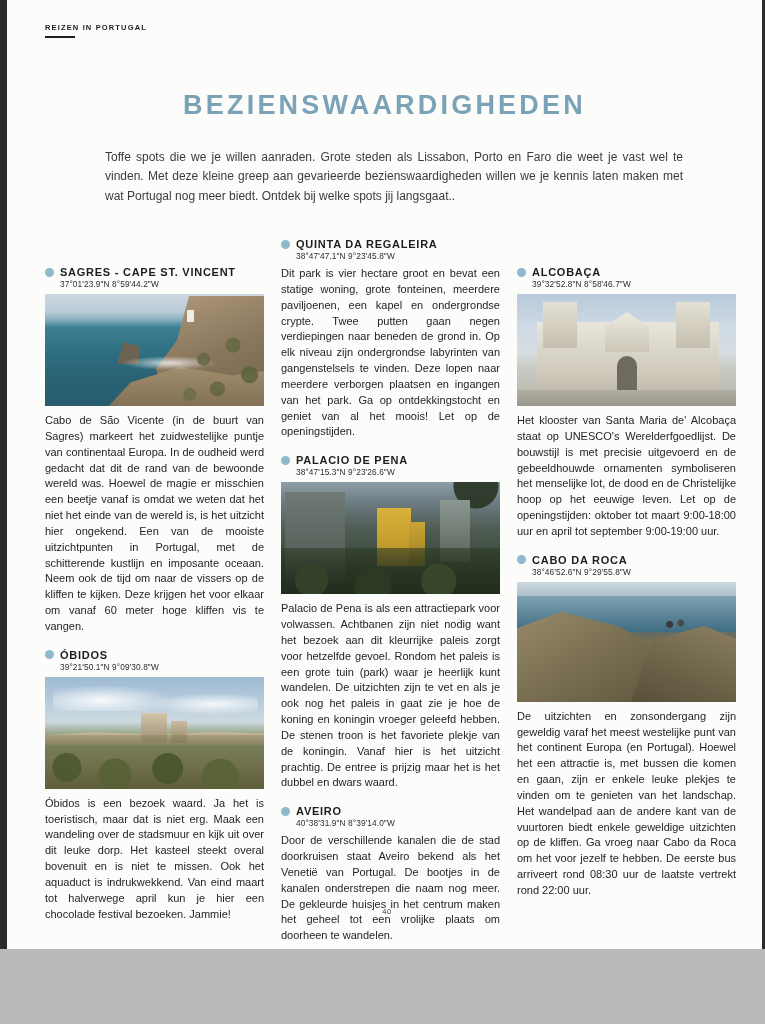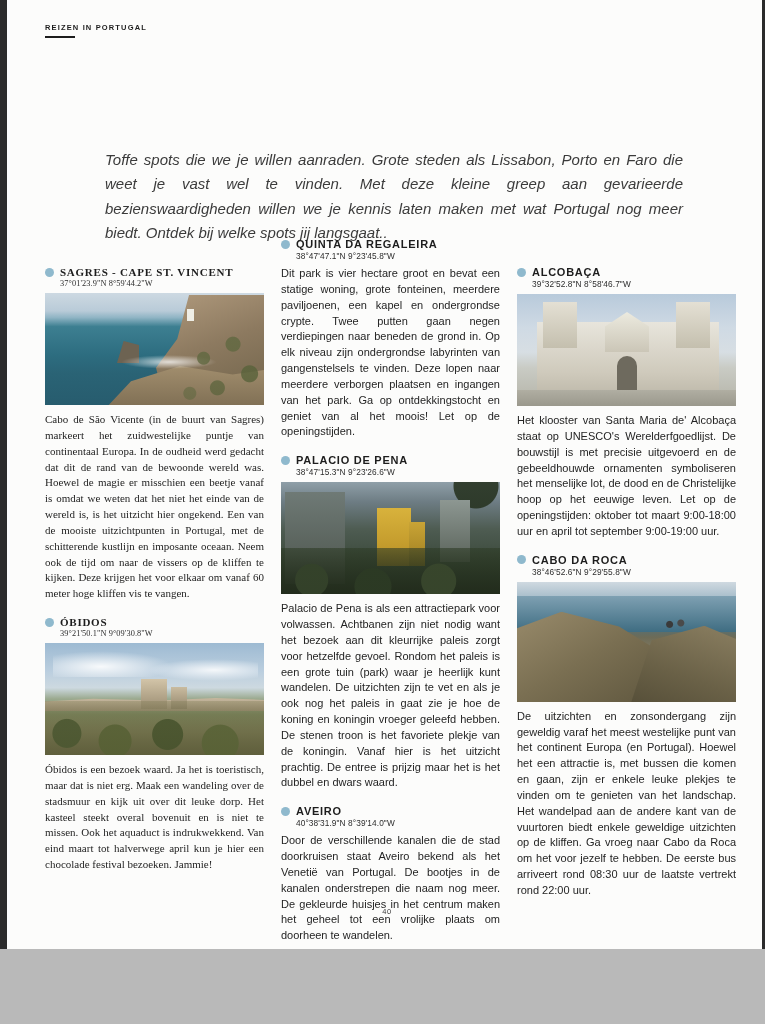--- a/index.html
+++ b/index.html
@@ -63,42 +63,41 @@
     color: #7ba3b8;
     line-height: 1;
   }
 
   
   .intro {
     position: absolute;
     top: 148px;
     left: 98px;
     width: 578px;
-    font-size: 15px;
-    font-style: italic;
+    font-size: 12px;
     line-height: 1.62;
     color: #3b3b3b;
     text-align: justify;
   }
 
   
   .columns {
     position: absolute;
     top: 238px;
     left: 38px;
     width: 690px;
     display: flex;
     gap: 17px;
   }
   .col {
     width: 219px;
     flex: 0 0 219px;
   }
   .col--mid { padding-top: 0px; }
-  .col--left { padding-top: 28px; font-family: Liberation Serif, serif; }
+  .col--left { padding-top: 28px; }
   .col--right { padding-top: 28px; }
 
   .entry { margin-bottom: 14px; }
 
   .entry-head {
     display: flex;
     align-items: center;
     gap: 6px;
     margin-bottom: 1px;
   }
@@ -338,20 +337,21 @@
 <body>
 
 <div class="page">
   <div class="page-inner">
 
     <div class="runhead">
       <div class="runhead-text">REIZEN IN PORTUGAL</div>
       <div class="runhead-rule"></div>
     </div>
 
+    <div class="title">BEZIENSWAARDIGHEDEN</div>
 
     <div class="intro">Toffe spots die we je willen aanraden. Grote steden als Lissabon, Porto en Faro die weet je vast wel te vinden.  Met deze kleine greep aan gevarieerde bezienswaardigheden willen we je kennis laten maken met wat Portugal nog meer biedt. Ontdek bij welke spots jij langsgaat..</div>
 
     <div class="columns">
 
       <div class="col col--left">
 
         <div class="entry">
           <div class="entry-head">
             <span class="bullet"></span>

